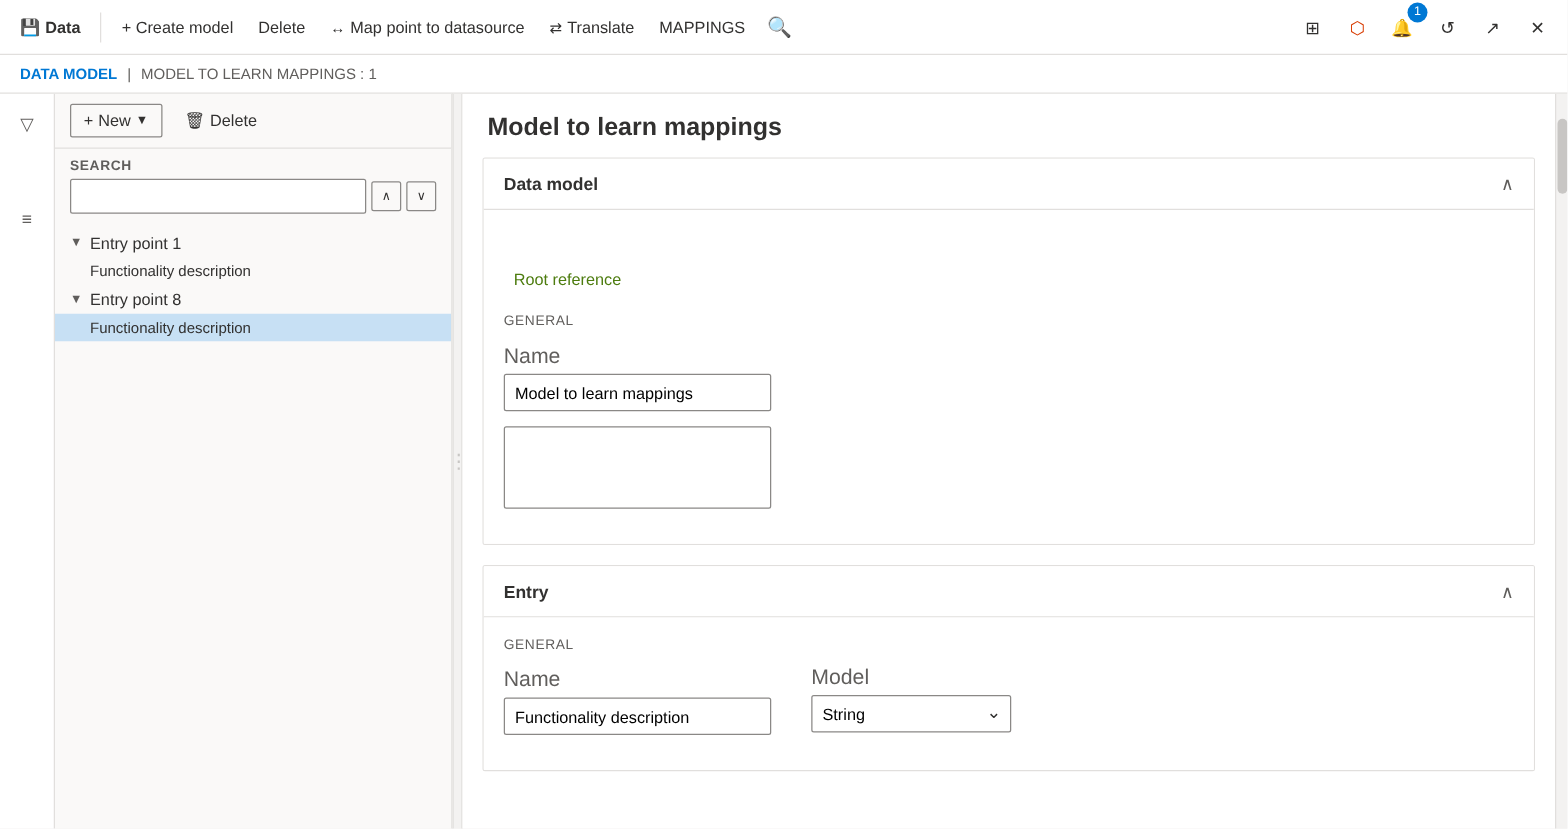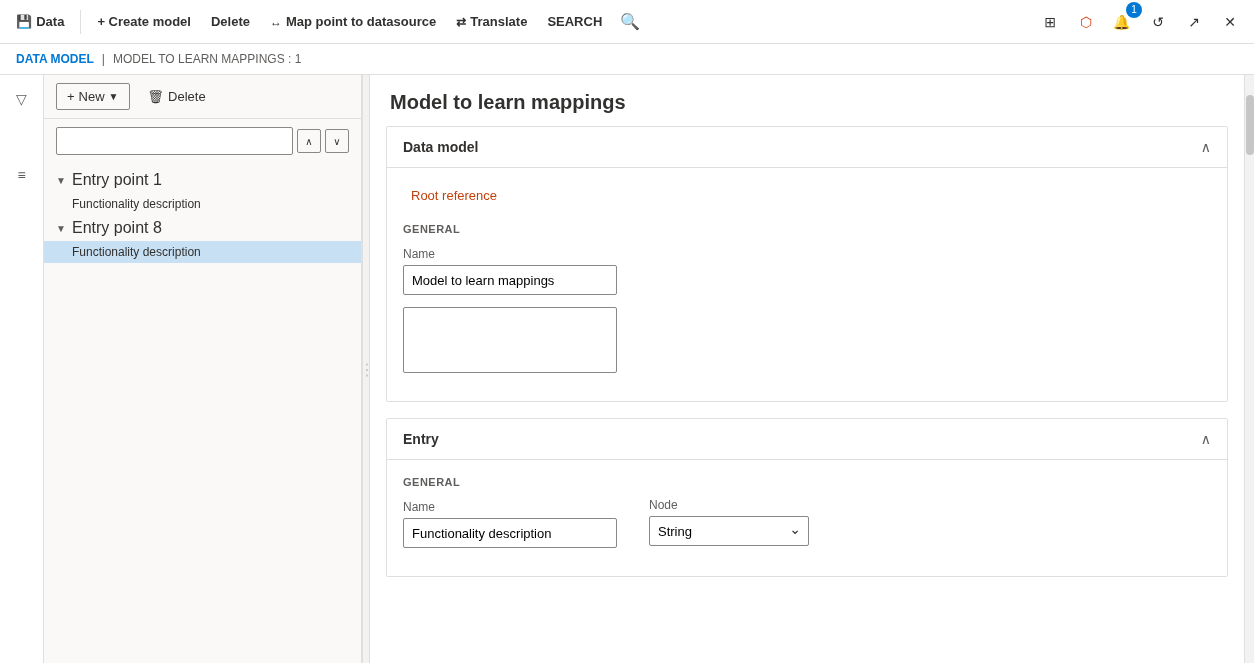--- a/index.html
+++ b/index.html
@@ -5,21 +5,21 @@
     * { box-sizing: border-box; margin: 0; padding: 0; }
     body { font-family: 'Segoe UI', Tahoma, Geneva, Verdana, sans-serif; font-size: 13px; background: #f3f2f1; color: #323130; height: 663px; overflow: hidden; display: flex; flex-direction: column; }
 
     
     .toolbar {
       display: flex; align-items: center; background: #fff; border-bottom: 1px solid #e1dfdd;
       padding: 0 8px; height: 44px; flex-shrink: 0; gap: 4px;
     }
     .toolbar-btn {
       display: flex; align-items: center; gap: 4px; padding: 6px 8px; cursor: pointer;
-      background: none; border: none; font-size: 13px; color: #323130; border-radius: 2px; font-weight: bold;
+      background: none; border: none; font-size: 13px; color: #323130; border-radius: 2px;
     }
     .toolbar-btn.primary { font-weight: 600; }
     .toolbar-separator { width: 1px; height: 24px; background: #e1dfdd; margin: 0 4px; }
     .toolbar-spacer { flex: 1; }
     .toolbar-icon-btn {
       width: 32px; height: 32px; display: flex; align-items: center; justify-content: center;
       cursor: pointer; border-radius: 2px; background: none; border: none; color: #323130; font-size: 16px;
     }
     .notification-badge {
       position: relative; display: inline-flex; align-items: center; justify-content: center;
@@ -84,21 +84,21 @@
       width: 24px; height: 24px; display: flex; align-items: center; justify-content: center;
       background: none; border: 1px solid #8a8886; border-radius: 2px; cursor: pointer; font-size: 10px; color: #323130;
     }
 
     
     .tree-container { flex: 1; overflow-y: auto; padding: 4px 0; }
     .tree-item { padding: 4px 12px 4px 12px; cursor: pointer; display: flex; align-items: center; gap: 4px; }
     .tree-item.selected { background: #c7e0f4; }
     .tree-item-indent1 { padding-left: 28px; }
     .tree-expand-icon { font-size: 10px; color: #605e5c; width: 12px; flex-shrink: 0; }
-    .tree-item-label { font-size: 16px; }
+    .tree-item-label { font-size: 13px; }
     .tree-item-label.entry { font-weight: 400; color: #323130; }
     .tree-item-label.func { color: #323130; font-size: 12px; }
 
     
     .resizer {
       width: 8px; background: #f3f2f1; border-left: 1px solid #e1dfdd; border-right: 1px solid #e1dfdd;
       cursor: col-resize; display: flex; align-items: center; justify-content: center; flex-shrink: 0;
     }
     .resizer-dots { color: #c8c6c4; font-size: 16px; letter-spacing: -2px; }
 
@@ -115,30 +115,30 @@
     .section { border: 1px solid #e1dfdd; border-radius: 2px; margin: 0 16px 16px 16px; }
     .section-header {
       display: flex; align-items: center; justify-content: space-between;
       padding: 12px 16px; border-bottom: 1px solid #e1dfdd; background: #fff; cursor: pointer;
     }
     .section-title { font-size: 14px; font-weight: 600; color: #323130; }
     .section-toggle { font-size: 14px; color: #605e5c; cursor: pointer; }
     .section-body { padding: 16px; background: #fff; }
 
     .root-reference-link {
-      color: #c2410c; cursor: pointer; font-size: 13px; margin-bottom: 16px; display: inline-block;
-      text-decoration: none; padding: 4px 8px;
+      color: #4d7c0f; cursor: pointer; font-size: 13px; margin-bottom: 16px; display: inline-block;
+      text-decoration: none; padding: 4px 8px; margin-top: 28px;
     }
 
     .form-section-label {
-      font-size: 11px; font-weight: 700; color: #605e5c; text-transform: uppercase;
+      font-size: 11px; font-weight: 400; color: #605e5c; text-transform: uppercase;
       letter-spacing: 0.5px; margin-bottom: 12px;
     }
     .form-field { margin-bottom: 12px; }
-    .form-field-label { font-size: 12px; color: #605e5c; margin-bottom: 4px; }
+    .form-field-label { font-size: 17px; color: #605e5c; margin-bottom: 4px; }
     .form-input {
       width: 214px; height: 30px; border: 1px solid #8a8886; border-radius: 2px;
       padding: 0 8px; font-size: 13px; outline: none; background: #fff;
     }
     .form-textarea {
       width: 214px; height: 66px; border: 1px solid #8a8886; border-radius: 2px;
       padding: 6px 8px; font-size: 13px; outline: none; background: #fff; resize: none; display: block;
     }
 
     
@@ -187,21 +187,21 @@
   </button>
   <button class="toolbar-btn">
     <span style="font-size:12px;">↔</span>
     <span>Map point to datasource</span>
   </button>
   <button class="toolbar-btn">
     <span style="font-size:12px;">⇄</span>
     <span>Translate</span>
   </button>
   <button class="toolbar-btn">
-    <span>SEARCH</span>
+    <span>MAPPINGS</span>
   </button>
   <button class="toolbar-icon-btn">
     <span>🔍</span>
   </button>
   <div class="toolbar-spacer"></div>
   <button class="toolbar-icon-btn">
     <span style="font-size:14px;">⊞</span>
   </button>
   <button class="toolbar-icon-btn">
     <span style="font-size:14px; color:#d83b01;">⬡</span>
@@ -248,20 +248,21 @@
         <span>New</span>
         <span style="font-size:10px;">▼</span>
       </button>
       <button class="delete-btn">
         <span>🗑</span>
         <span>Delete</span>
       </button>
     </div>
 
     <div class="search-section">
+      <div class="search-label">SEARCH</div>
       <div class="search-row">
         <input class="search-input" type="text" placeholder="" style="">
         <button class="nav-btn">
           <span>∧</span>
         </button>
         <button class="nav-btn">
           <span>∨</span>
         </button>
       </div>
     </div>
@@ -328,21 +329,21 @@
           <div class="node-form-col">
             <div class="form-section-label">GENERAL</div>
             <div class="form-field">
               <div class="form-field-label">Name</div>
               <input class="form-input" type="text" value="Functionality description" style="">
             </div>
           </div>
 
           <div class="node-form-col" style="padding-top: 22px;">
             <div class="form-field">
-              <div class="form-field-label">Node</div>
+              <div class="form-field-label">Model</div>
               <div class="select-wrapper">
                 <select class="type-select">
                   <option>String</option>
                   <option>Integer</option>
                   <option>Real</option>
                   <option>Boolean</option>
                   <option>Date</option>
                   <option>DateTime</option>
                   <option>Container</option>
                   <option>Calculated field</option>

